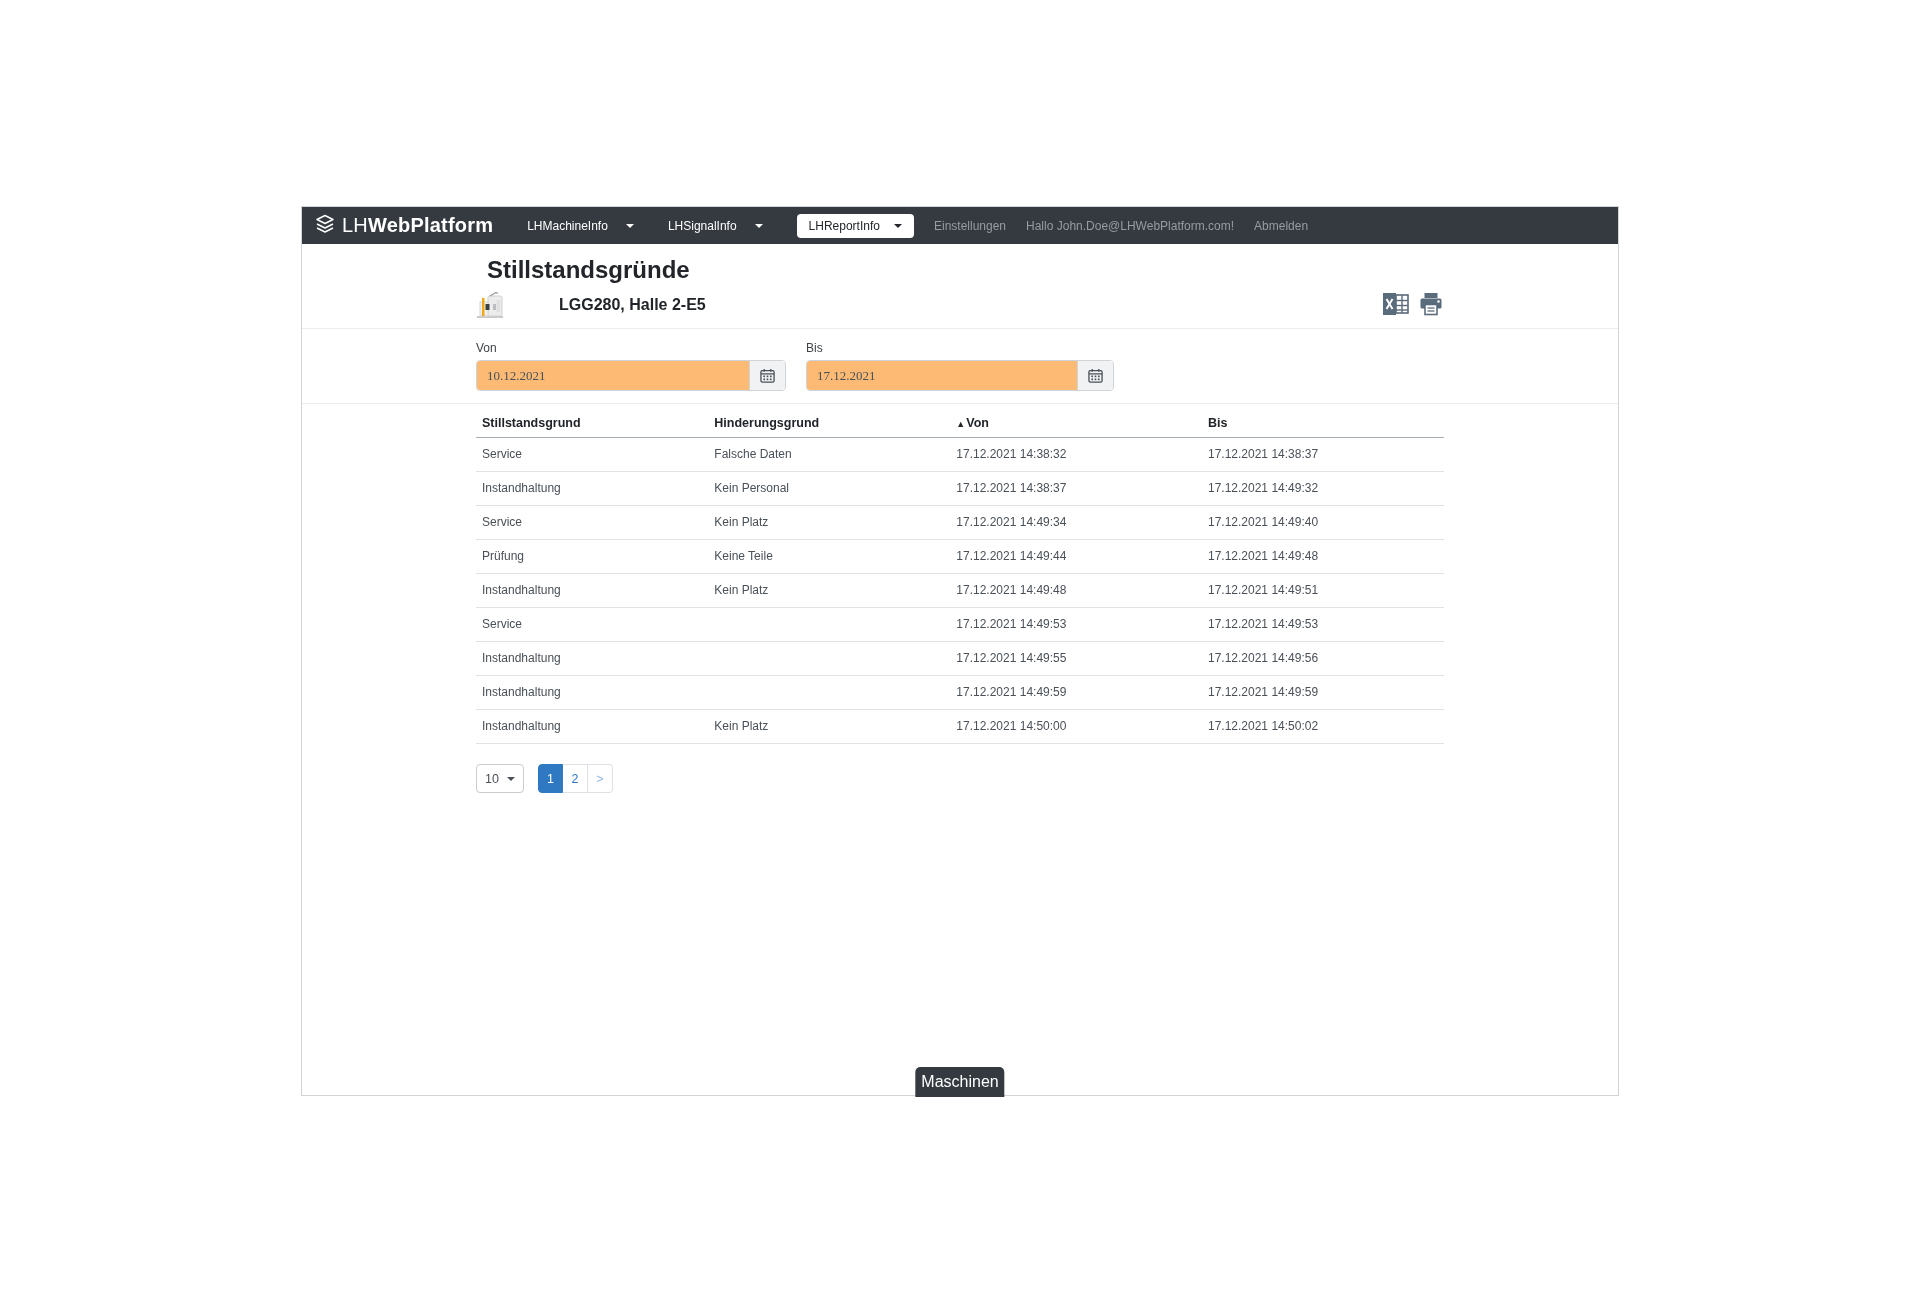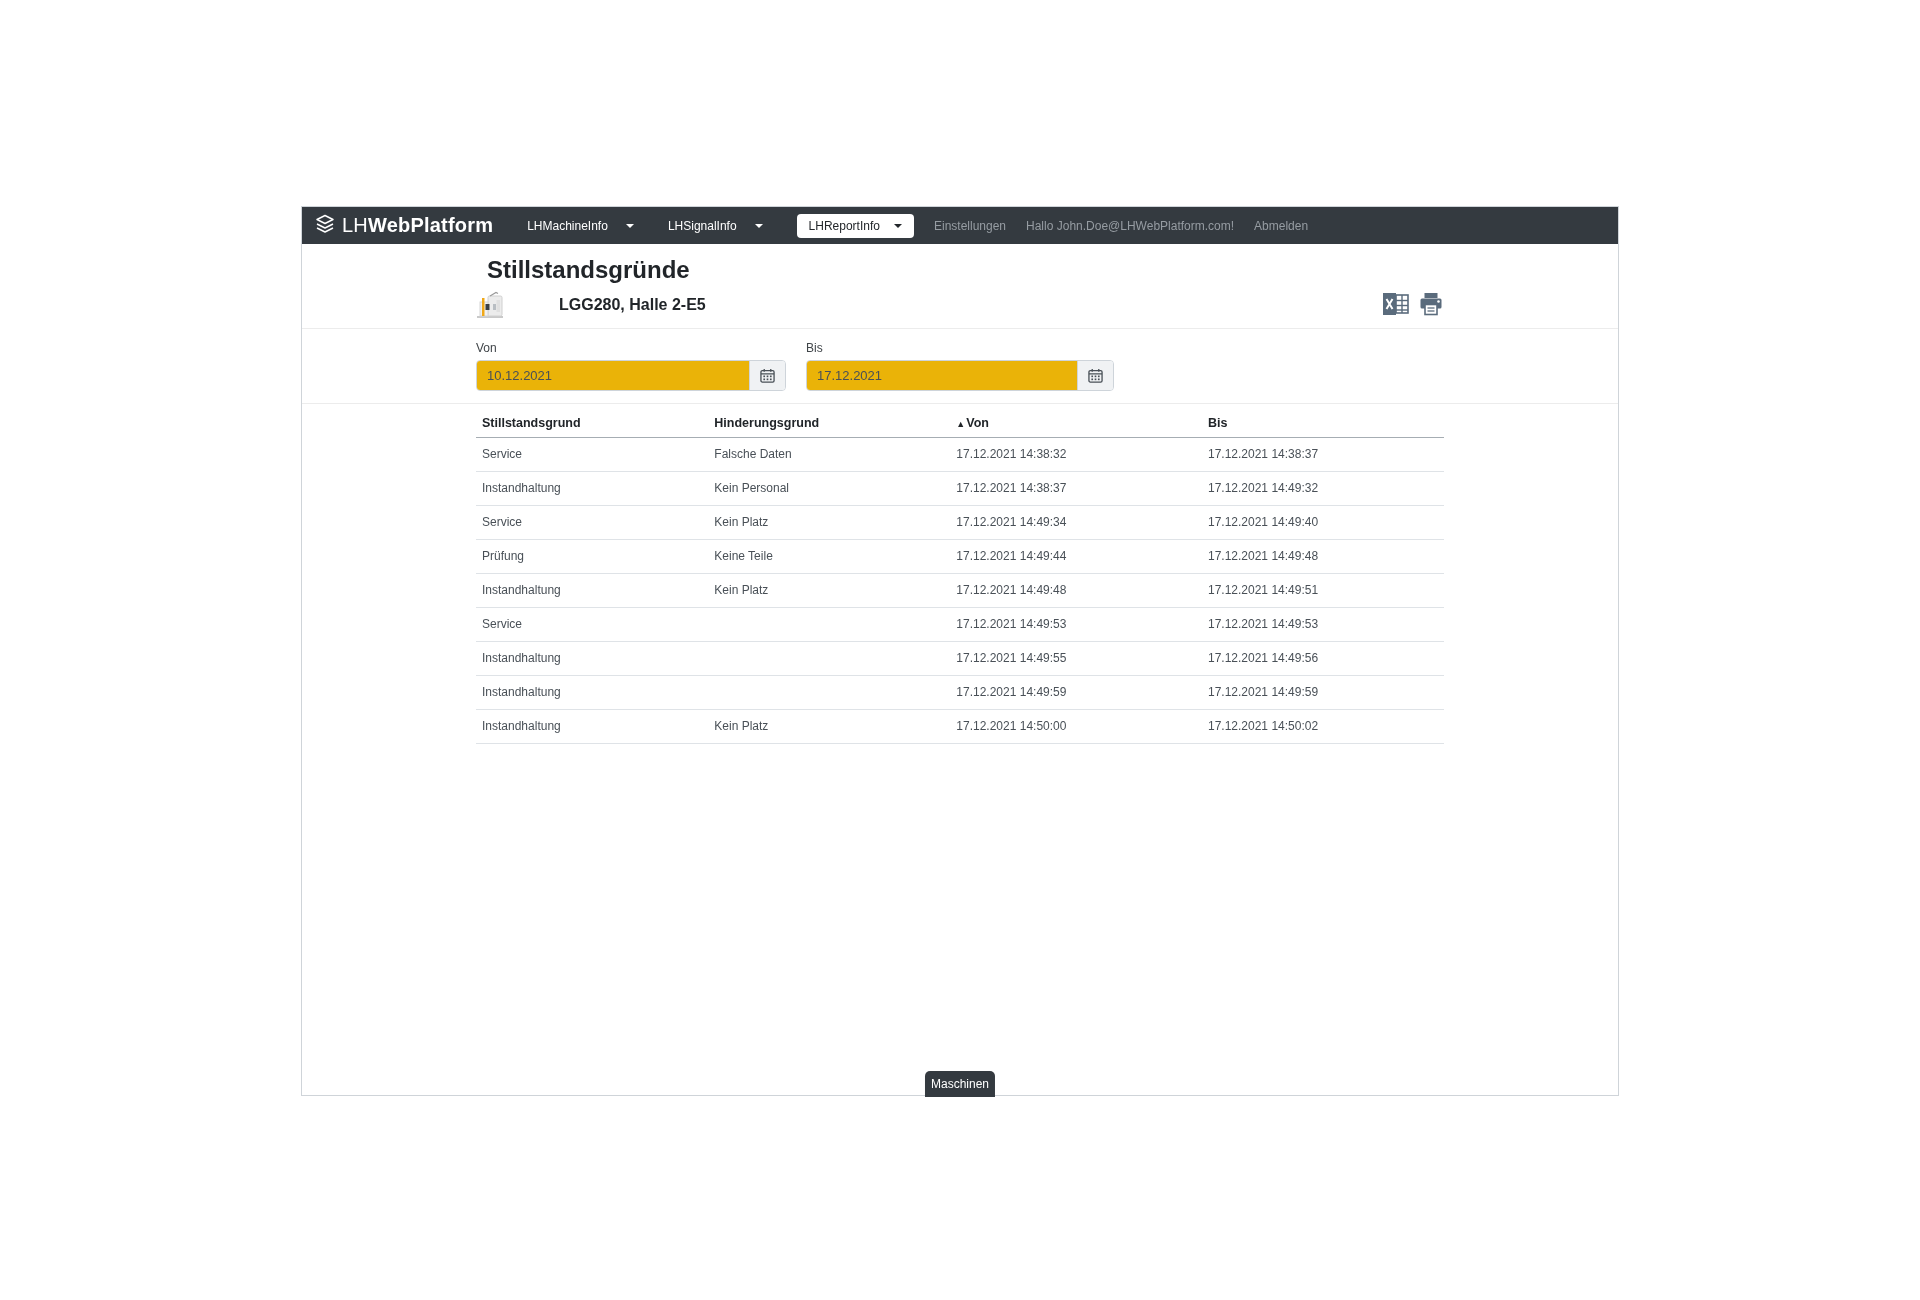--- a/index.html
+++ b/index.html
@@ -41,21 +41,21 @@
 
   
   .filter-block { padding-top:12px; padding-bottom:12px; }
   .filter-row { display:flex; }
   .filter-field { width:310px; margin-right:20px; }
   .filter-field.bis { width:308px; }
   .filter-label { font-size:12px; color:#404549; margin-bottom:5px; }
   .input-group { display:flex; height:31px; border:1px solid #ced4da;
     border-radius:4px; overflow:hidden; background:#fff; }
   .input-group input { flex:1; border:none; outline:none; padding:0 10px;
-    font-size:13px; color:#495057; font-family:Liberation Sans, sans-serif; background:#eab308; }
+    font-size:13px; color:#495057; font-family:Liberation Serif, serif; background:#fdba74; }
   .cal-btn { width:36px; background:#f0f2f4; border-left:1px solid #ced4da;
     display:flex; align-items:center; justify-content:center; cursor:pointer; }
 
   
   table { width:100%; border-collapse:collapse; table-layout:fixed; margin-top:5px; }
   th { text-align:left; font-size:12.5px; font-weight:700; color:#212529;
     padding:7px 6px; border-bottom:1px solid #a6adb3; }
   td { font-size:12px; color:#495057; padding:9px 6px; line-height:15px;
     border-bottom:1px solid #dfe3e7; overflow:hidden; white-space:nowrap; }
   .sort-arrow { font-size:9px; color:#212529; margin-right:1px; }
@@ -70,21 +70,21 @@
   .page-btn { min-width:25px; height:29px; border:1px solid #dee2e6; border-left:none;
     background:#fff; color:#2e79c2; font-size:12.5px; display:flex;
     align-items:center; justify-content:center; cursor:pointer; padding:0 6px; }
   .page-btn:first-child { border-left:1px solid #dee2e6; border-radius:4px 0 0 4px; }
   .page-btn:last-child { border-radius:0 4px 4px 0; }
   .page-btn.active { background:#2e79c2; border-color:#2e79c2; color:#fff; }
   .page-btn.next { color:#8fb9e0; }
 
   
   .footer-tab { position:absolute; bottom:0; left:50%; transform:translateX(-50%);
-    background:#343a40; color:#fff; font-size:12px; padding:6px 6px;
+    background:#343a40; color:#fff; font-size:16px; padding:6px 6px;
     border-radius:5px 5px 0 0; cursor:pointer; white-space:nowrap; }
 </style>
 </head>
 <body>
 
 <div class="content-box">
 
   <div class="navbar">
     <div class="brand">
       <span style="display:flex;">
@@ -277,17 +277,28 @@
             </tr>
             <tr>
               <td>Instandhaltung</td>
               <td>Kein Platz</td>
               <td>17.12.2021 14:50:00</td>
               <td>17.12.2021 14:50:02</td>
             </tr>
           </tbody>
       </table>
 
+      <div class="pagination-row">
+        <div class="page-size">
+          <span>10</span>
+          <span class="caret"></span>
+        </div>
+        <div class="pager">
+          <div class="page-btn active">1</div>
+          <div class="page-btn">2</div>
+          <div class="page-btn next">&gt;</div>
+        </div>
+      </div>
     </div>
 
     <div class="footer-tab">Maschinen</div>
   </div>
 </div>
 
 </body></html>

